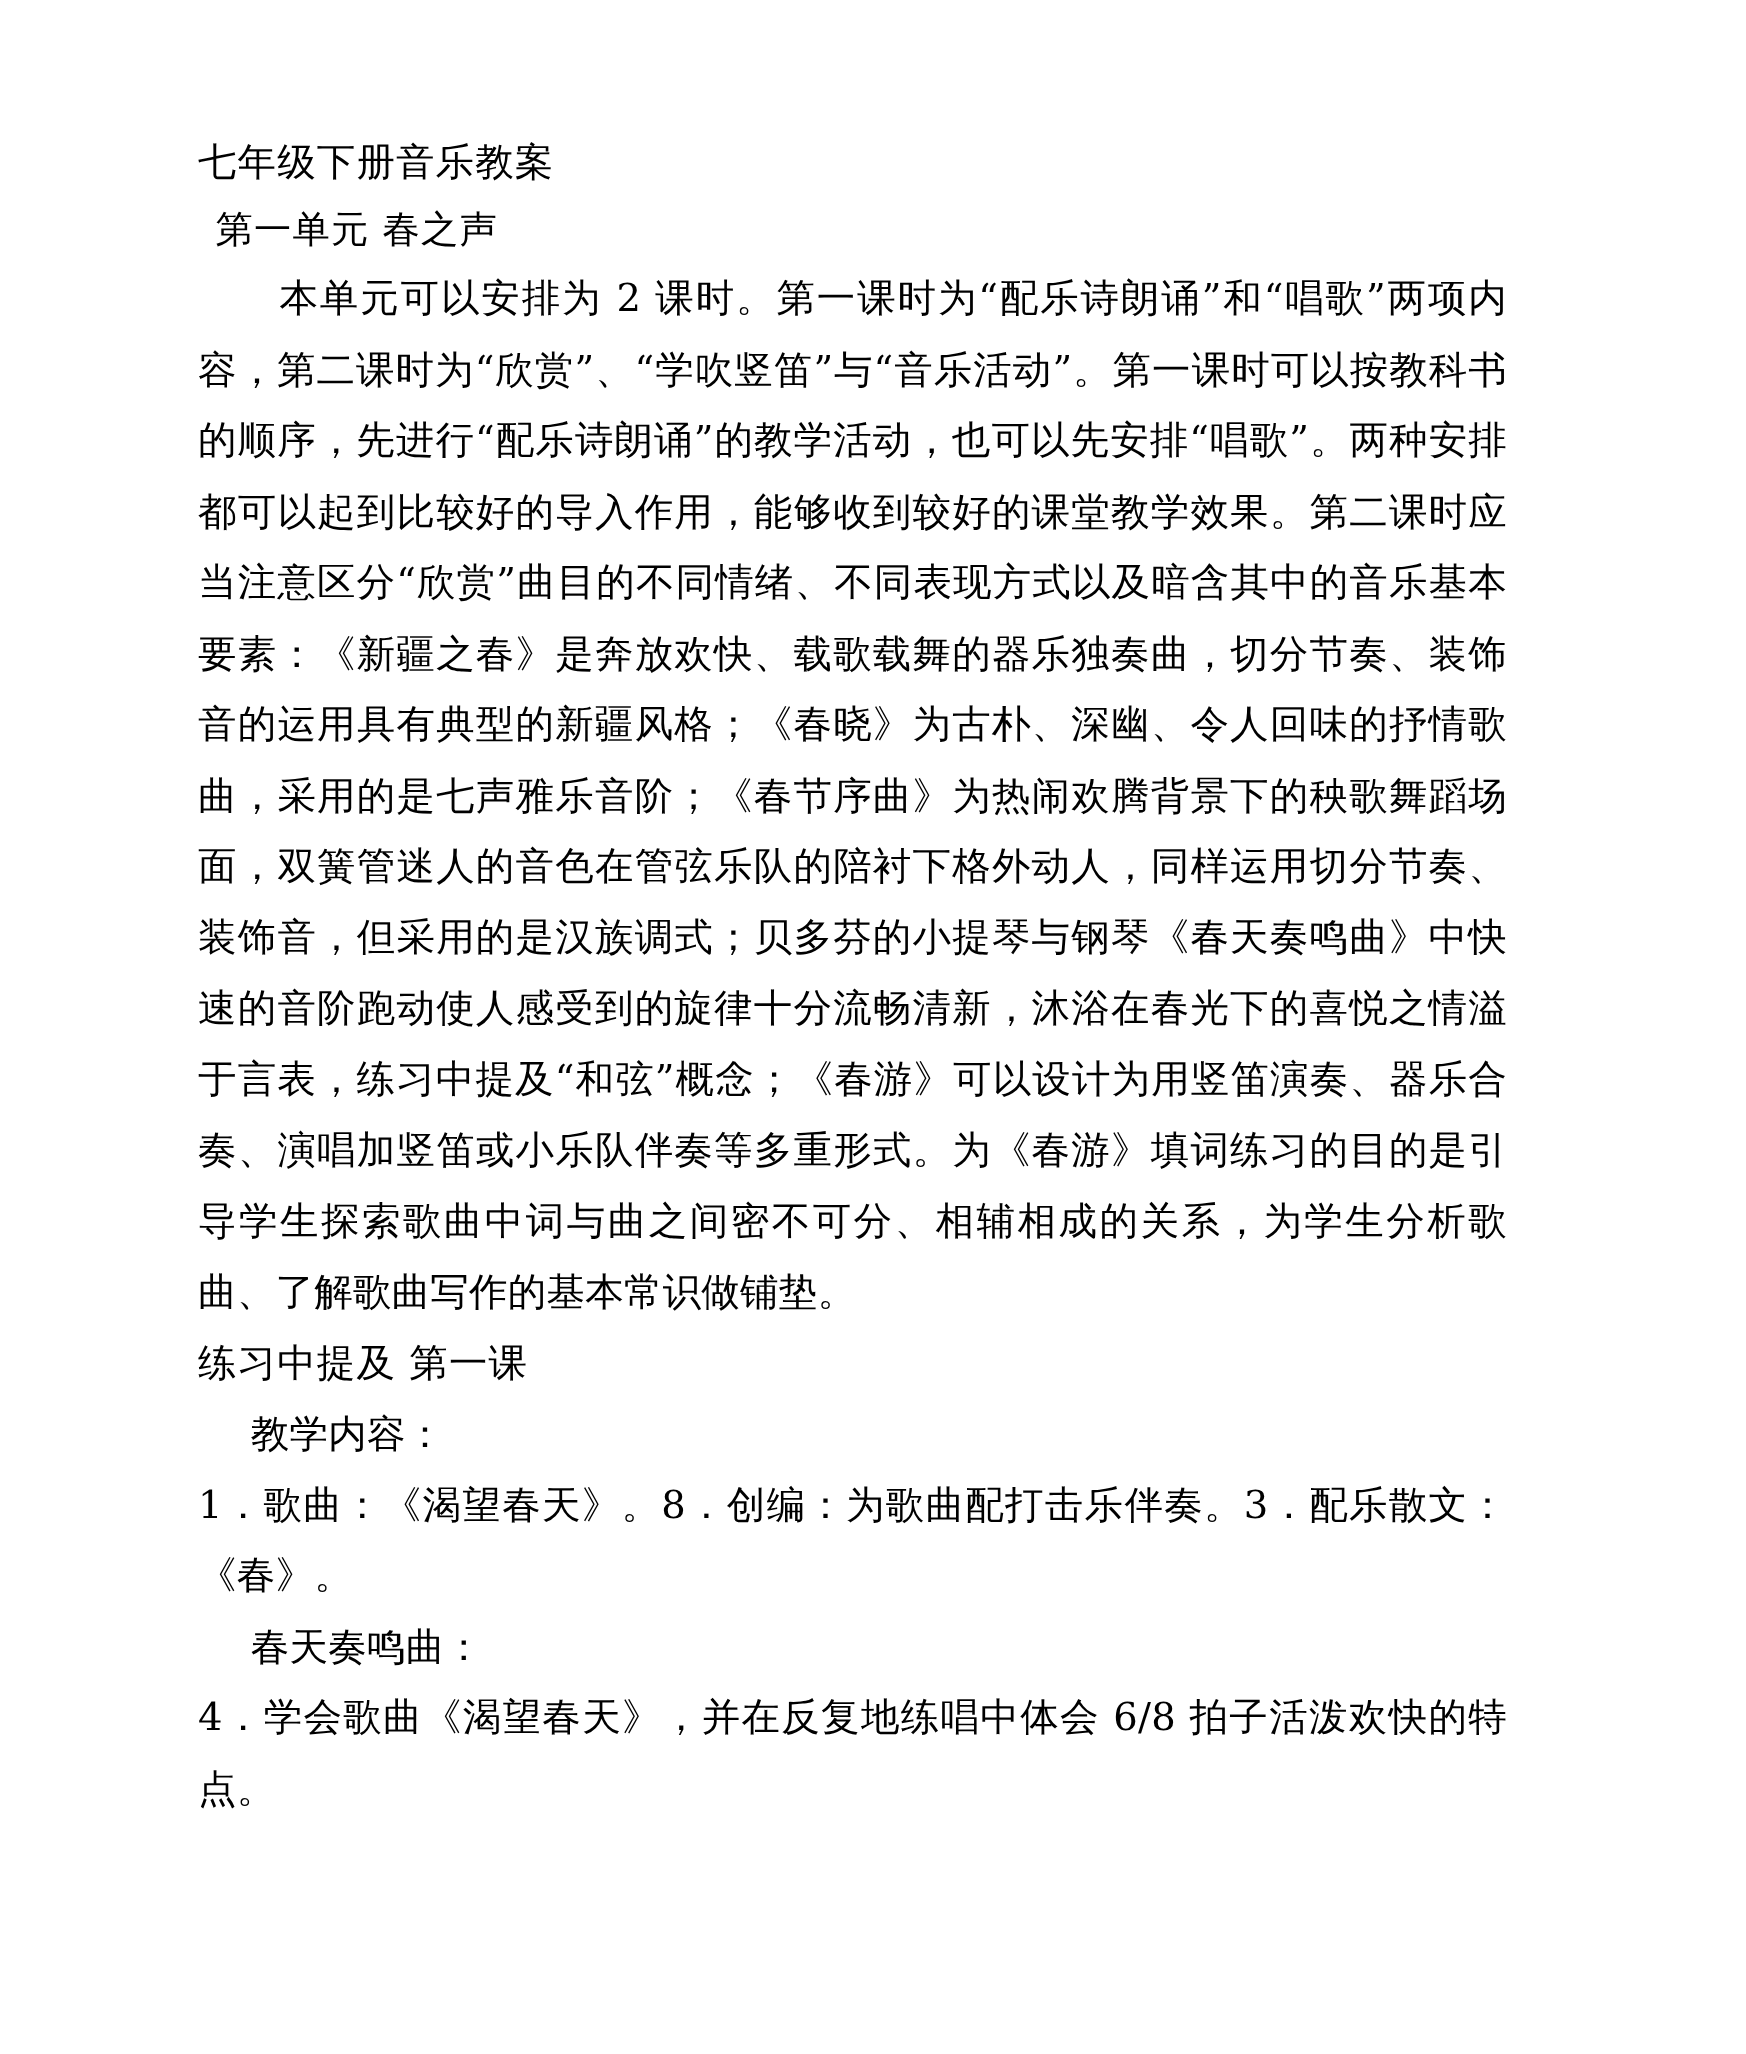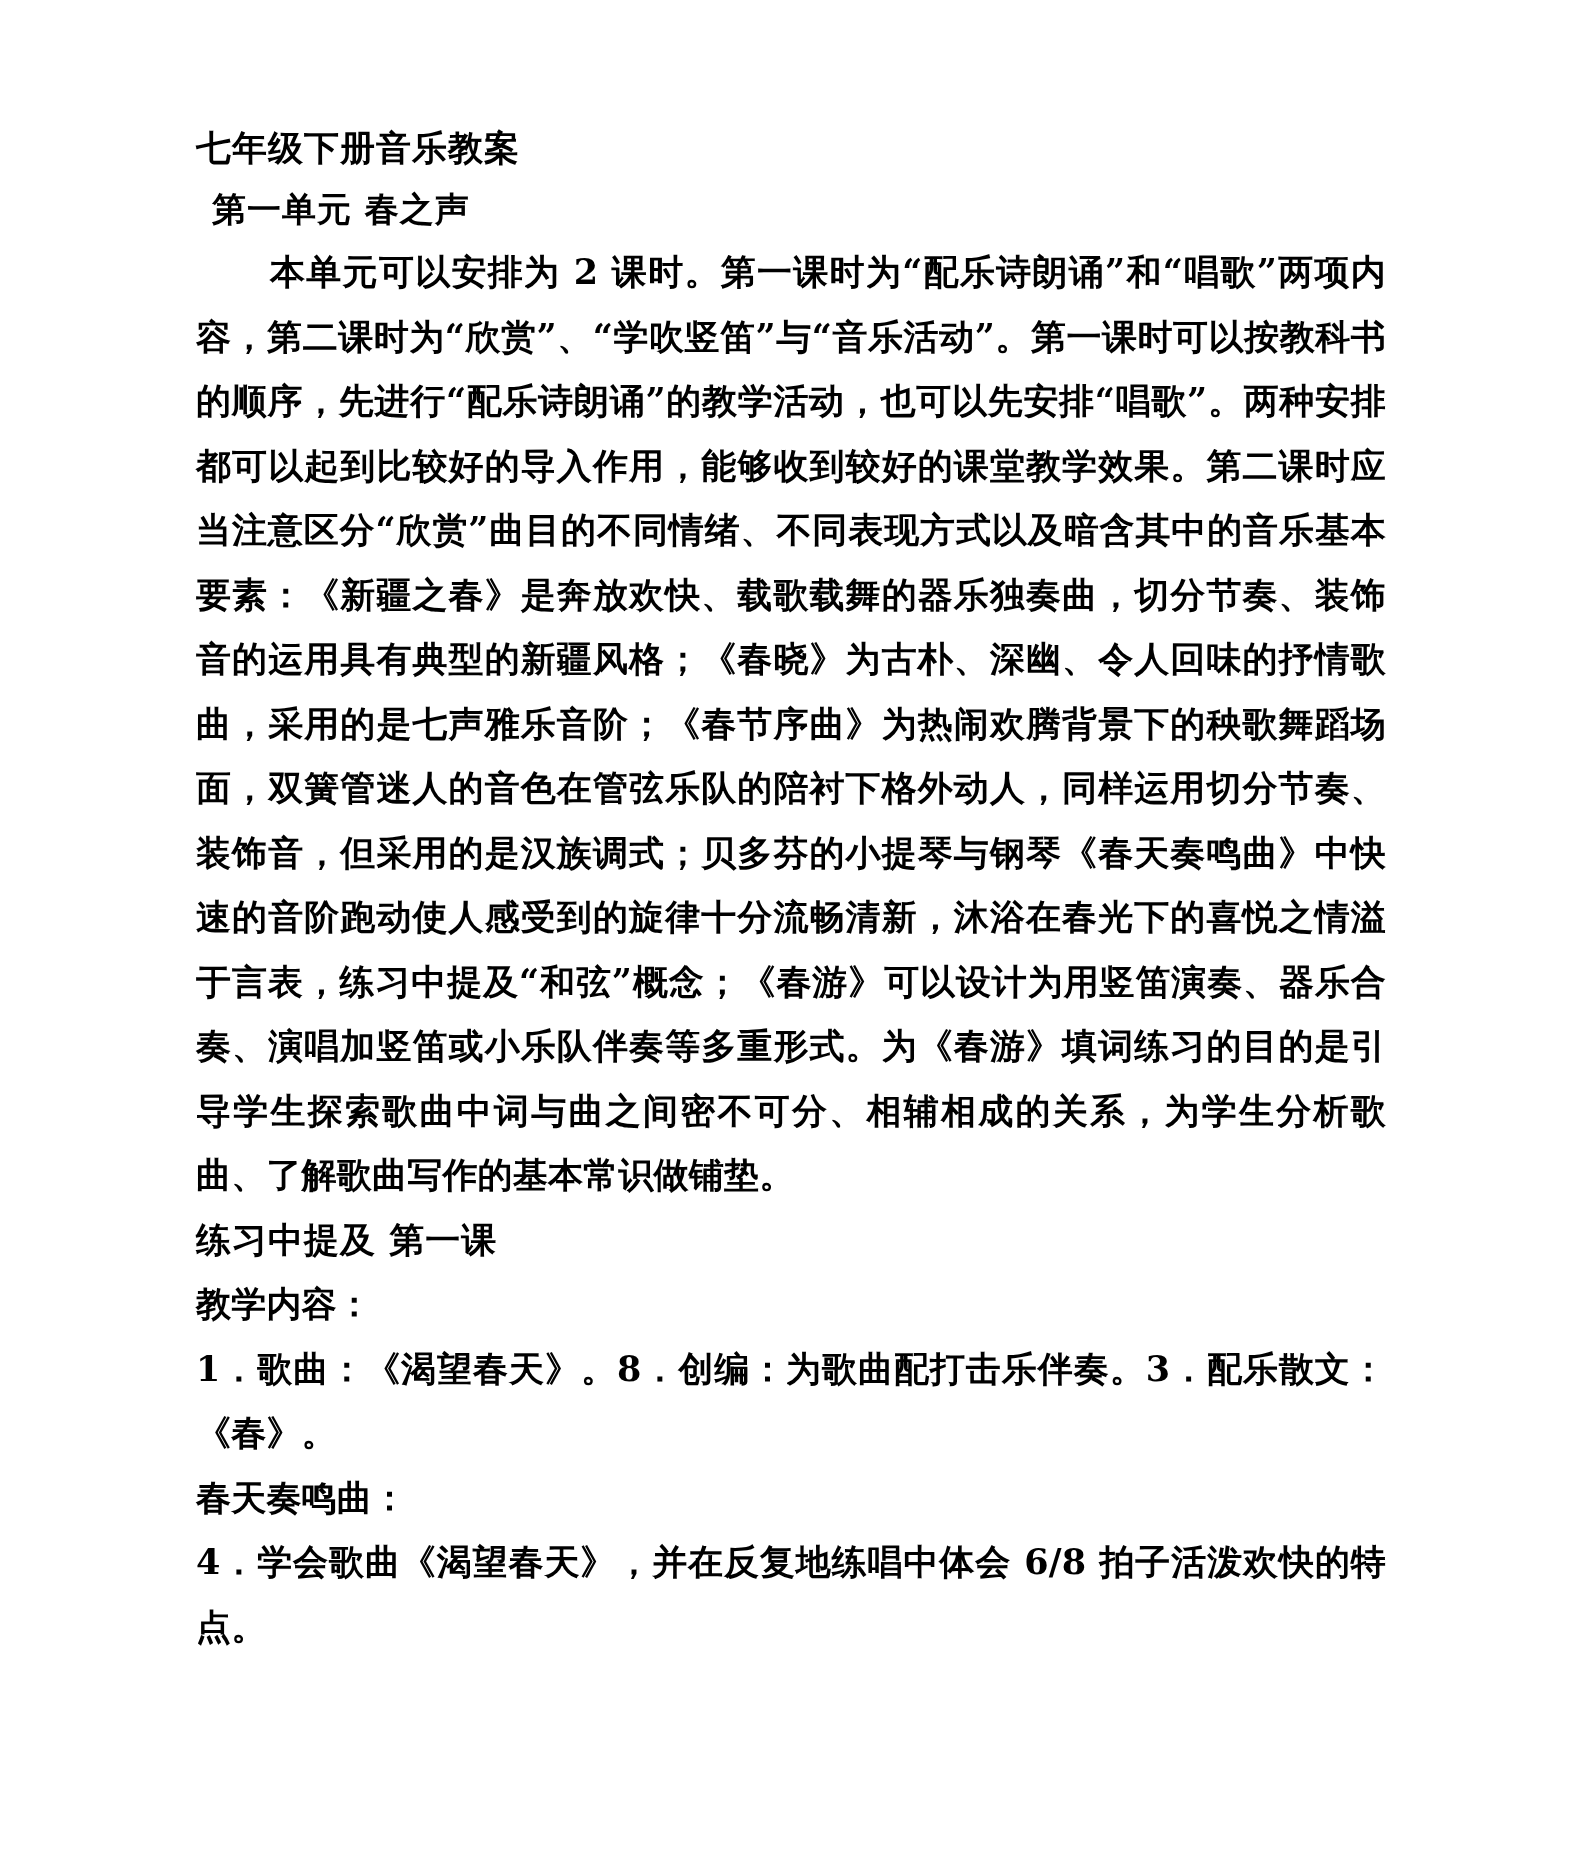--- a/index.html
+++ b/index.html
@@ -14,24 +14,23 @@
   }
   #page {
     position: relative;
     width: 1587px;
     height: 1867px;
     background: #ffffff;
     overflow: hidden;
   }
   #sheet {
     position: absolute;
-    left: 196px;
+    left: 180px;
     top: 118px;
     width: 1190px;
-    font-weight: bold;
   }
   .doc-title {
     font-size: 35px;
     line-height: 60px;
     letter-spacing: 1px;
     text-align: left;
     white-space: nowrap;
   }
   .center-heading {
     font-size: 34px;
@@ -51,20 +50,21 @@
   }
   .para.indent {
     text-indent: 74px;
   }
   .line {
     font-size: 35px;
     line-height: 64.5px;
     text-align: left;
     letter-spacing: 0.2px;
     word-break: break-all;
+    margin-left: 48px;
   }
   .sub-heading {
     font-size: 35px;
     line-height: 64.5px;
     letter-spacing: 1px;
   }
   .justified-block {
     text-align: justify;
     text-align-last: left;
     word-break: break-all;

